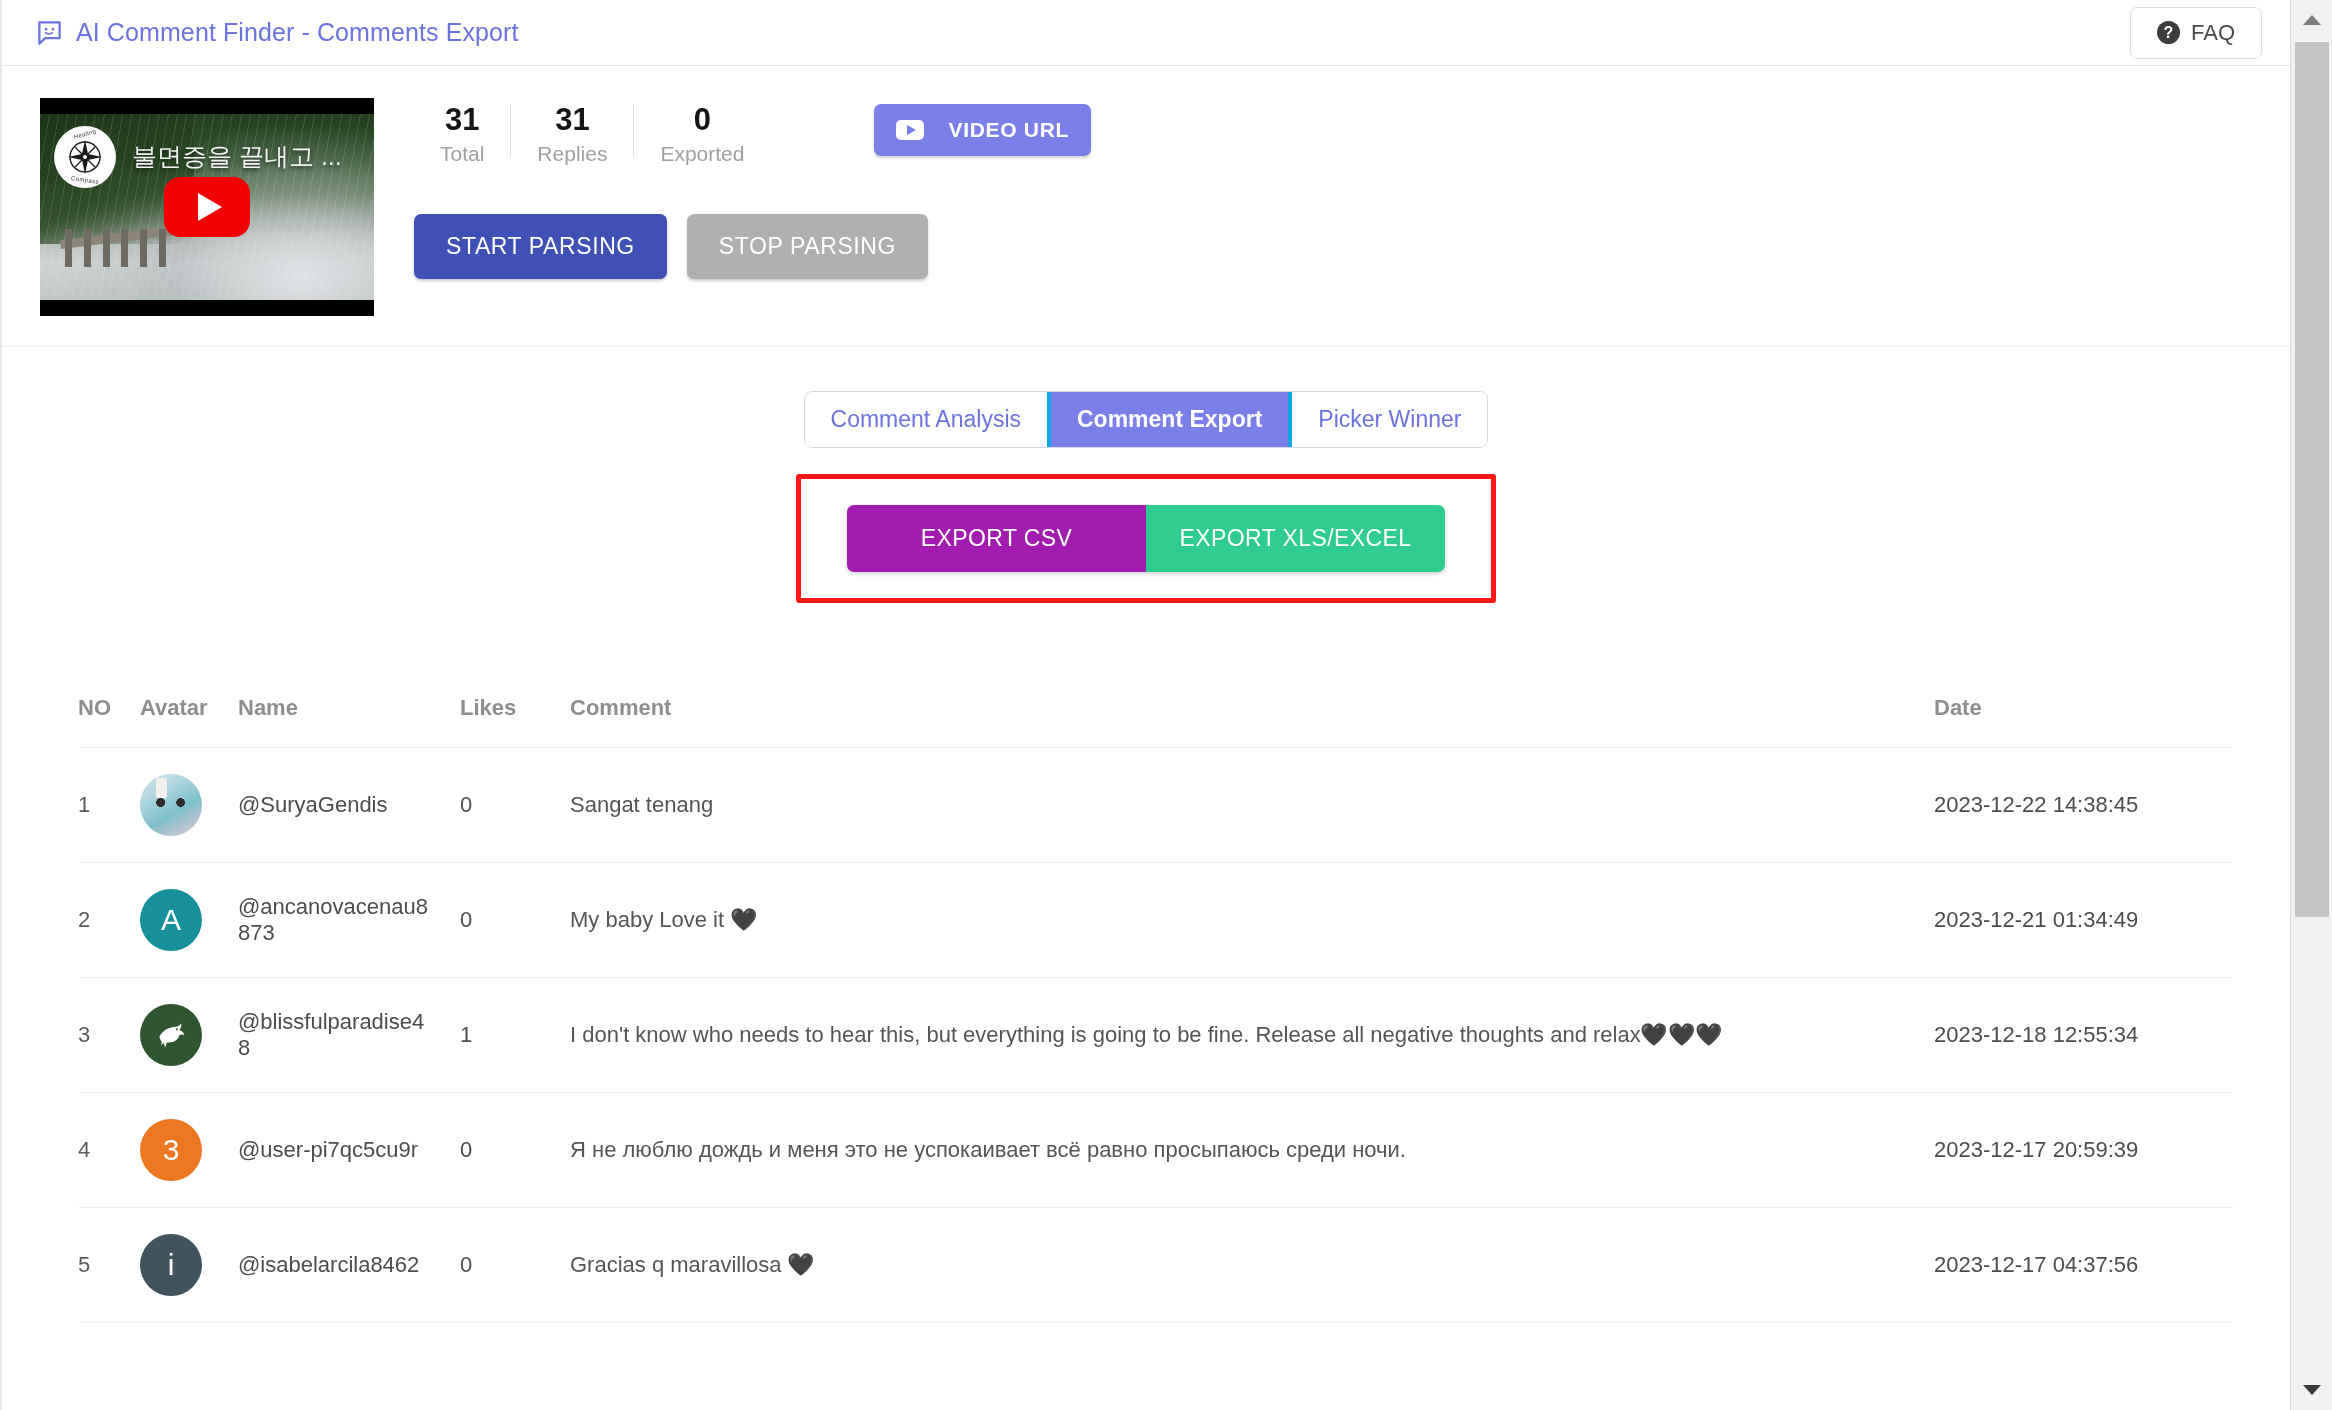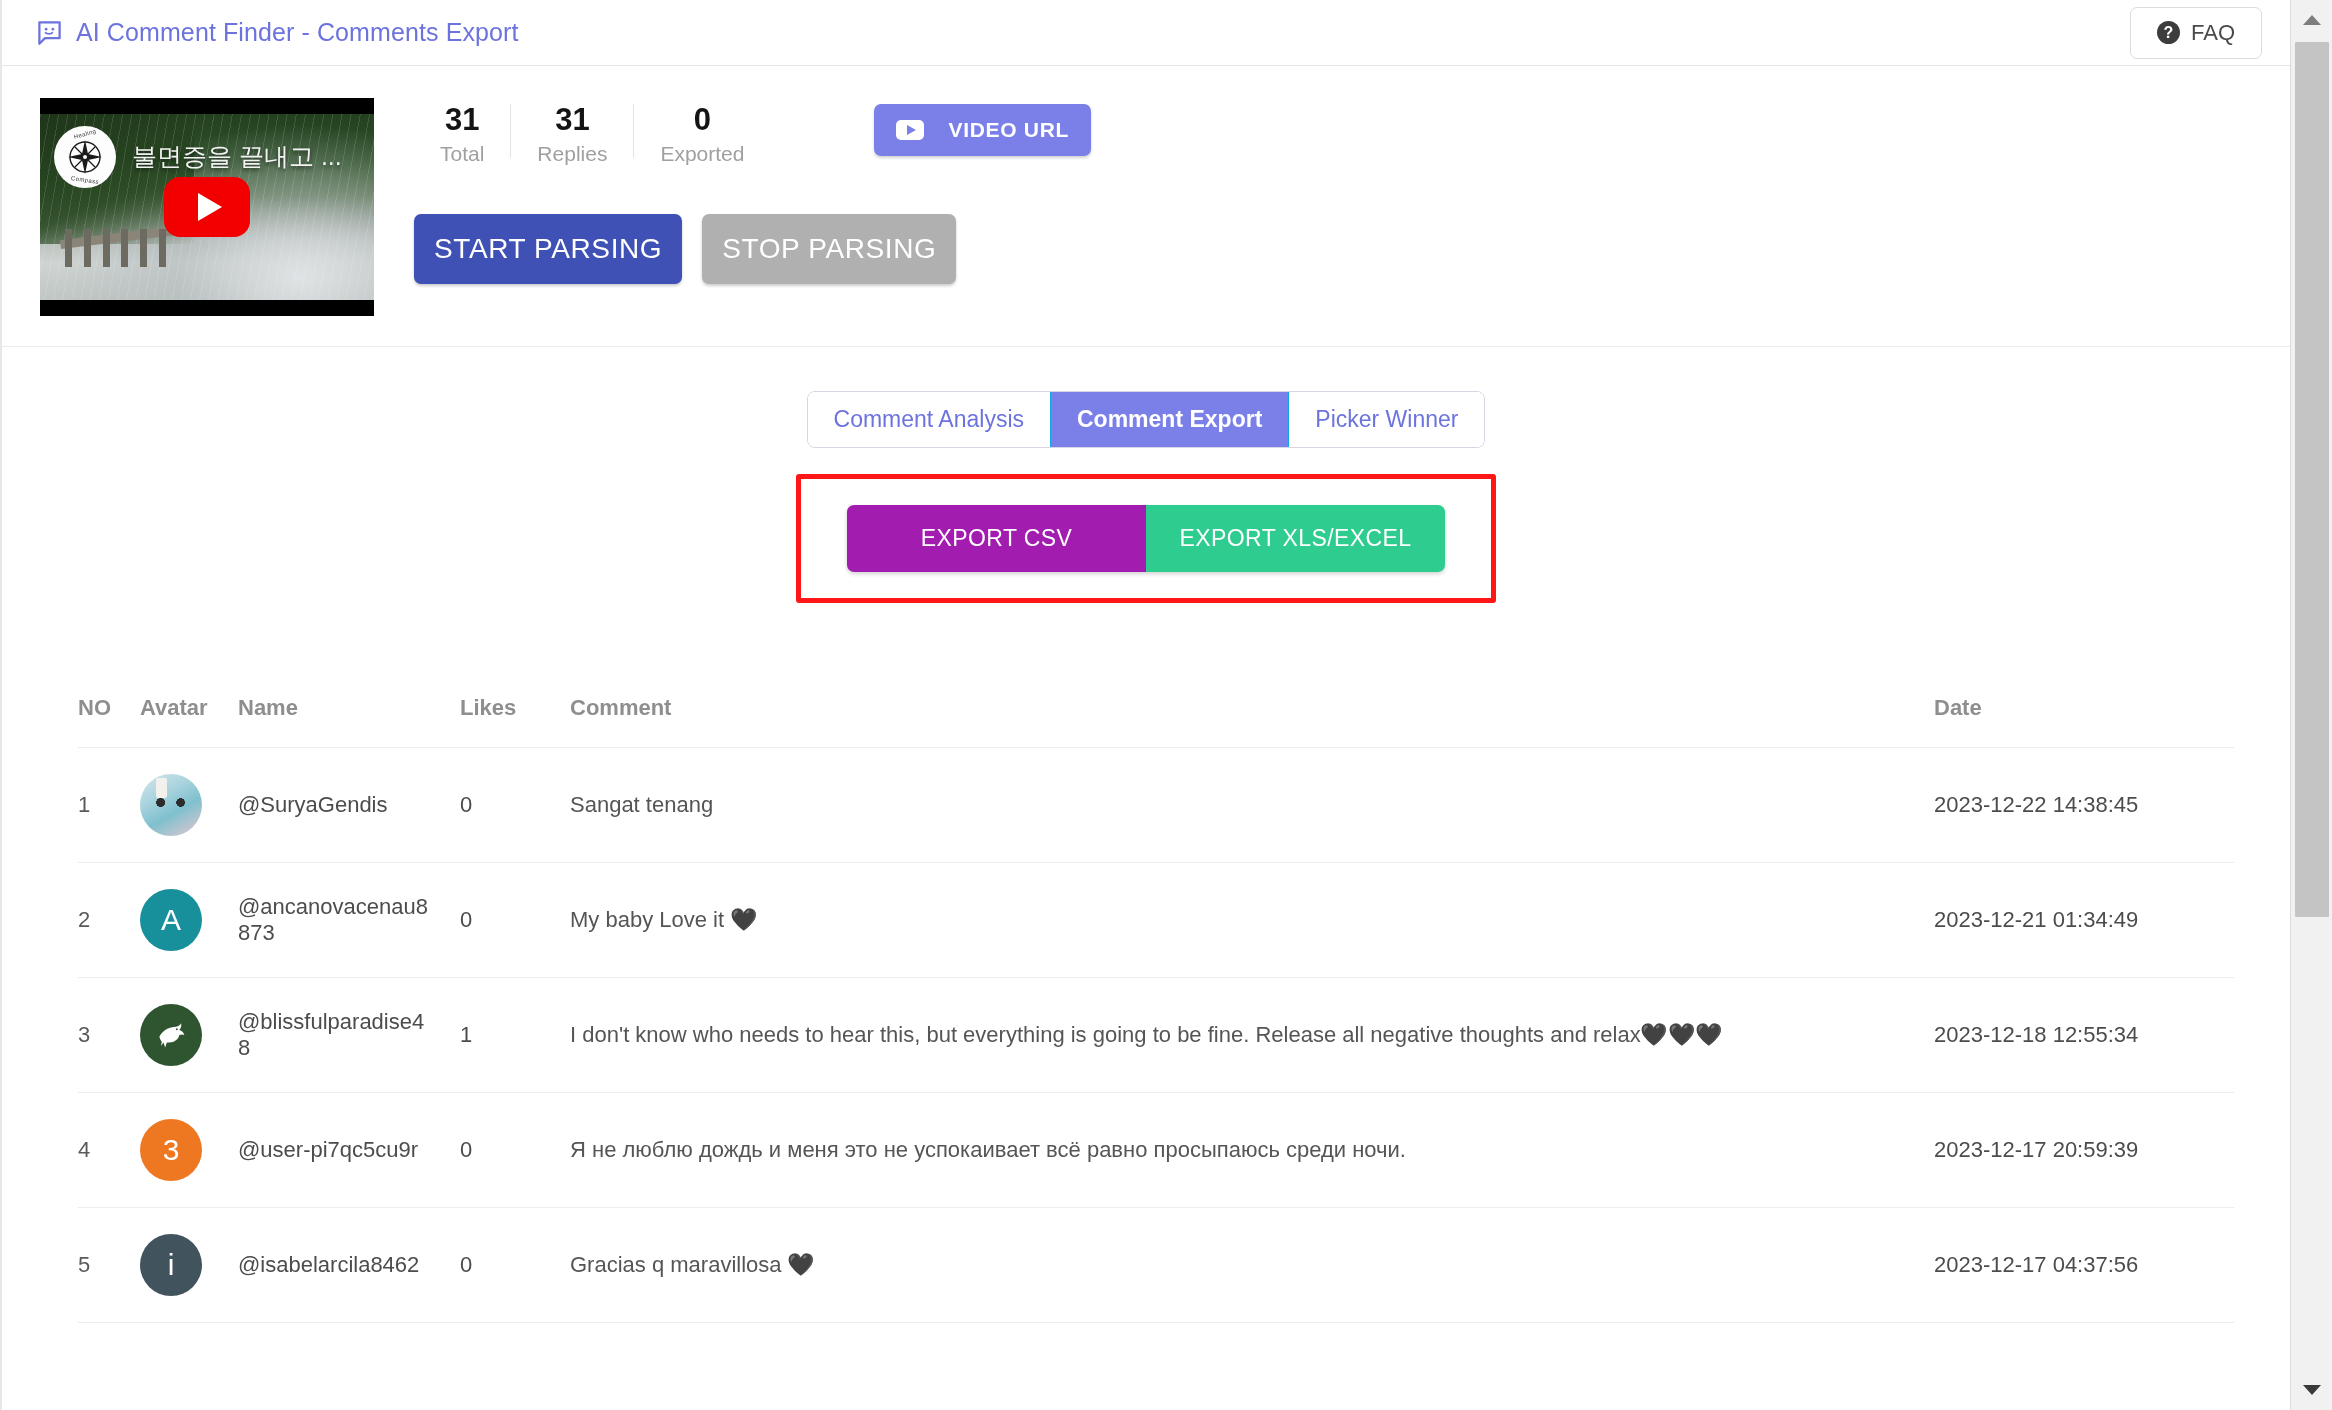--- a/index.html
+++ b/index.html
@@ -169,22 +169,22 @@
   .yt-mini i {
     width: 0; height: 0;
     border-left: 9px solid #7b80e8;
     border-top: 5px solid transparent;
     border-bottom: 5px solid transparent;
     margin-left: 2px;
   }
   .parse-row { display: flex; gap: 20px; margin-top: 48px; }
   .btn-parse {
     border: none; border-radius: 7px;
-    padding: 19px 20px;
-    font-size: 28px; color: #fff;
+    padding: 19px 32px;
+    font-size: 23px; color: #fff;
     letter-spacing: .6px;
     cursor: pointer;
     box-shadow: 0 2px 3px rgba(0,0,0,.2);
   }
   .btn-start { background: #3f51b5; }
   .btn-stop  { background: #b0b0b0; }
 
   
   .tabs-wrap { display: flex; justify-content: center; margin-top: 44px; }
   .tabs {
@@ -192,21 +192,21 @@
     border: 1px solid #d6d6e4;
     border-radius: 8px;
     overflow: hidden;
     background: #fff;
   }
   .tab {
     padding: 14px 26px;
     font-size: 23px;
     color: #6c73de;
     background: #fff;
-    border-right: 1px solid #0ea5e9;
+    border-right: 4px solid #0ea5e9;
     cursor: pointer;
     white-space: nowrap;
   }
   .tab:last-child { border-right: none; }
   .tab.active { background: #7b80e8; color: #fff; font-weight: bold; }
 
   .status-line {
     text-align: center;
     font-size: 30px;
     color: #8d8d8d;

